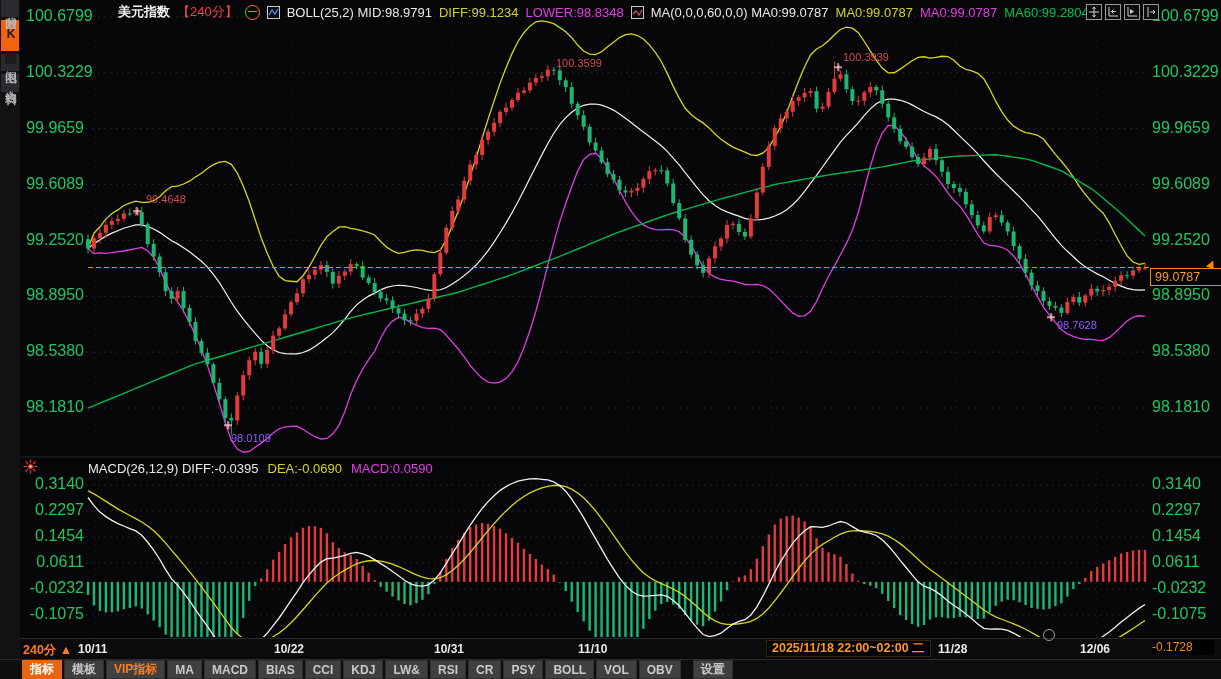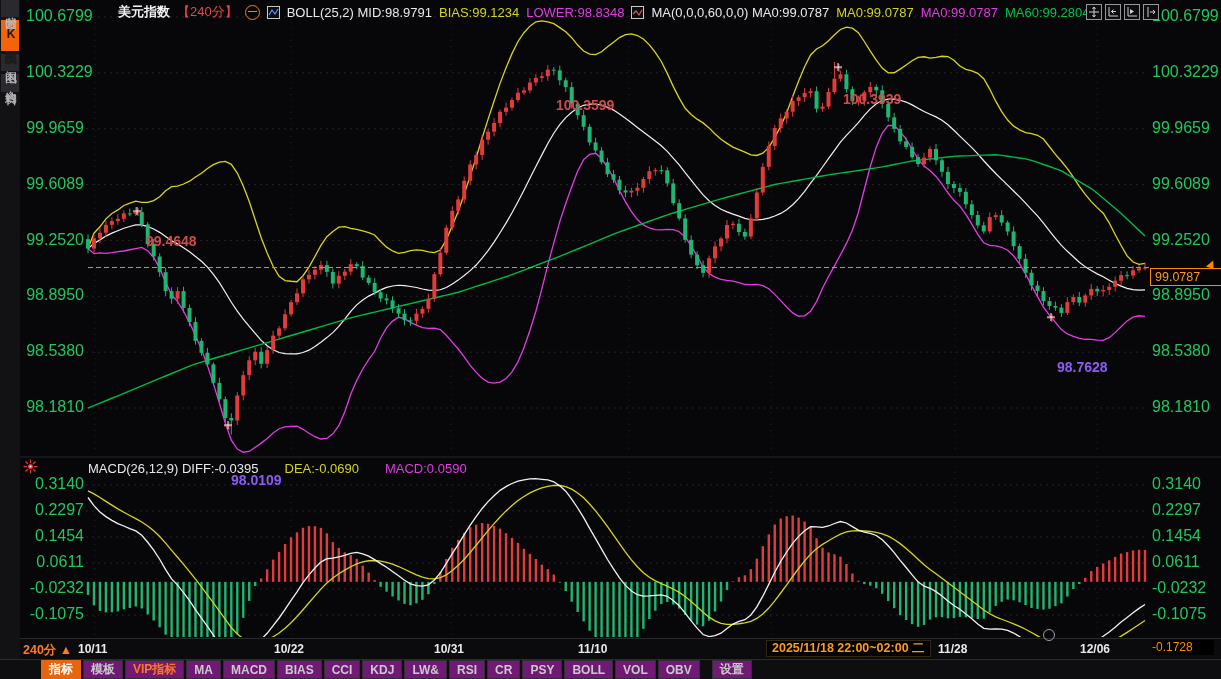--- a/index.html
+++ b/index.html
@@ -20,45 +20,45 @@
   .zoomout::after{content:"";position:absolute;left:2px;right:2px;top:5px;height:1.5px;background:#ff7a1e;}
   .mini-ic{display:inline-flex;}
   
   .navicons{position:absolute;left:1086px;top:4px;display:flex;gap:3px;z-index:3;}
   .nicon{width:14px;height:14px;border:1px solid #97979b;display:grid;place-items:center;cursor:pointer;background:#0d0d10;}
   
   .lbl{position:absolute;font-size:16px;line-height:14px;color:#22c55e;z-index:2;white-space:nowrap;}
   .axL{left:26px;width:58px;text-align:right;}
   .axR{left:1152px;}
   
-  .ann{position:absolute;font-size:14px;font-weight:bold;z-index:2;white-space:nowrap;margin-top:40px;}
+  .ann{position:absolute;font-size:11px;font-weight:normal;z-index:2;white-space:nowrap;}
   .ann.red{color:#d34a4a}.ann.grn{color:#8b5cf6}
   
-  .mhead{position:absolute;left:88px;top:461px;display:flex;gap:26px;font-size:13px;z-index:3;white-space:nowrap;}
+  .mhead{position:absolute;left:88px;top:461px;display:flex;gap:9px;font-size:13px;z-index:3;white-space:nowrap;}
   .alarm{position:absolute;left:23px;top:459px;z-index:3;}
   
   .badge{position:absolute;left:1150px;top:268px;width:66px;height:16px;border:1px solid #ff8a00;
          background:#050505;color:#ff9a1e;font-size:12.5px;line-height:16px;padding-left:4px;
          box-sizing:content-box;z-index:3;}
   .badge-tri{position:absolute;left:1207px;top:260px;width:0;height:0;border-left:5px solid transparent;
          border-right:3px solid transparent;border-bottom:8px solid #ff8a00;transform:rotate(18deg);z-index:3;}
   
   .xrow{position:absolute;left:20px;top:638px;width:1201px;height:21px;background:#0b0b0e;
         border-top:1px solid #28282d;z-index:2;}
   .period{position:absolute;left:23px;top:642px;color:#ff7a1e;font-weight:bold;font-size:12.5px;z-index:3;}
   .xdate{position:absolute;top:642px;color:#eaeaec;font-weight:bold;font-size:12px;z-index:3;}
   .datebox{position:absolute;left:766px;top:640px;height:15px;line-height:15px;background:#000;
         color:#ff9a1e;font-weight:bold;font-size:12.5px;padding:0 5px;border:1px solid #33240f;z-index:3;}
   .xval{position:absolute;left:1152px;top:640px;width:62px;height:15px;line-height:15px;background:#000;
         color:#ff8a00;font-size:12px;z-index:3;}
   
   .tbar{position:absolute;left:0;top:659px;width:1221px;height:20px;background:#0e0e11;
-        border-top:1px solid #2b2b30;display:flex;align-items:stretch;padding-left:41px;gap:2px;
+        border-top:1px solid #2b2b30;display:flex;align-items:stretch;padding-left:22px;gap:2px;
         box-sizing:border-box;z-index:5;}
-  .titem{font-size:12px;font-weight:bold;color:#c9c9cc;background:#701a75;border:1px solid #2e2e33;
+  .titem{font-size:12px;font-weight:bold;color:#c9c9cc;background:#404040;border:1px solid #2e2e33;
         padding:0 7px;display:flex;align-items:center;cursor:pointer;white-space:nowrap;}
   .titem.active{background:#e8650f;border-color:#e8650f;color:#fff;}
   .titem.vip{color:#ff7a1e;}
   .titem.last{margin-left:10px;}
   .wmark{position:absolute;left:1070px;top:608px;font-size:46px;color:#e2e2e2;z-index:9;
         letter-spacing:1px;opacity:.95;}
   .ring{position:absolute;width:10px;height:10px;border:1.5px solid #cfcfcf;border-radius:50%;
         opacity:.75;z-index:4;}
   svg.chart{position:absolute;left:0;top:0;z-index:1;}
 </style>
@@ -671,21 +671,21 @@
     <span class="sym">美元指数</span>
     <span class="c-o">【240分】</span>
     <span class="zoomout"></span>
     <span class="mini-ic">
         <svg width="13" height="13">
           <rect x="0.5" y="0.5" width="12" height="12" fill="#0c0c10" stroke="#c8c8c8"></rect>
           <polyline points="2,9 5,4 8,8 11,3" fill="none" stroke="#4aa3ff" stroke-width="1.2"></polyline>
         </svg>
       </span>
     <span class="c-w"><span>BOLL(25,2)</span> <span>MID:98.9791</span></span>
-    <span class="c-y">BIAS:99.1234</span>
+    <span class="c-y">DIFF:99.1234</span>
     <span class="c-m">LOWER:98.8348</span>
     <span class="mini-ic">
         <svg width="13" height="13">
           <rect x="0.5" y="0.5" width="12" height="12" fill="#0c0c10" stroke="#c8c8c8"></rect>
           <polyline points="2,8 5,5 8,9 11,4" fill="none" stroke="#e05555" stroke-width="1.2"></polyline>
         </svg>
       </span>
     <span class="c-w"><span>MA(0,0,0,60,0,0)</span> <span>MA0:99.0787</span></span>
     <span class="c-y">MA0:99.0787</span>
     <span class="c-m">MA0:99.0787</span>

